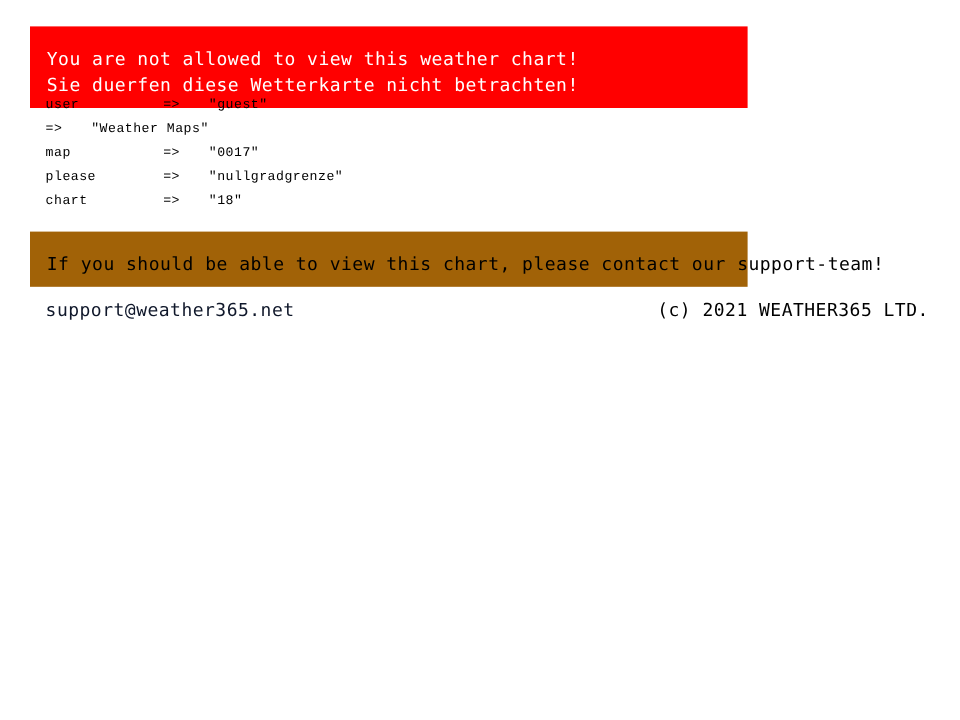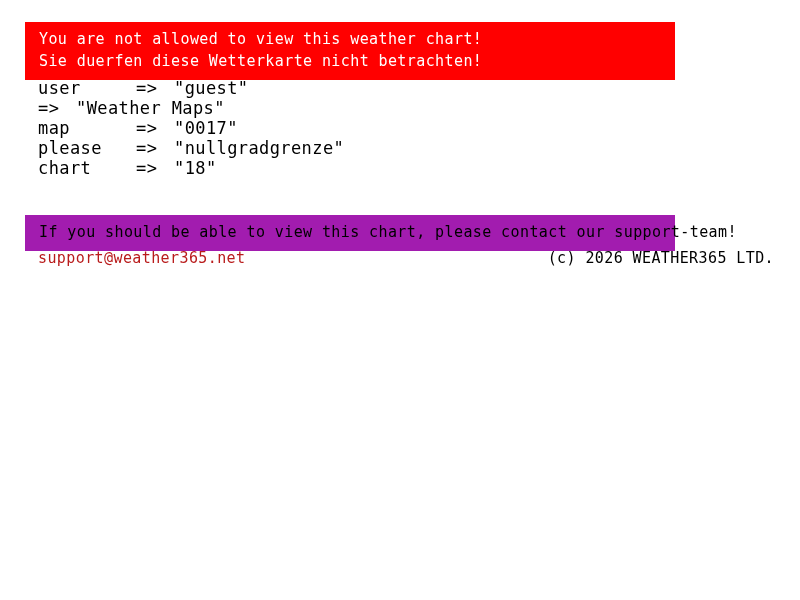--- a/index.html
+++ b/index.html
@@ -15,51 +15,52 @@
     overflow: hidden;
   }
   .page {
     position: relative;
     width: 800px;
     height: 600px;
   }
   .banner {
     position: absolute;
     left: 25px;
-    width: 650px;
+    width: 598px;
     box-sizing: border-box;
-    padding: 6px 14px 8px 14px;
+    padding: 16px 14px 8px 14px;
   }
   .banner-error {
     top: 22px;
     background: #ff0000;
   }
   .banner-info {
-    top: 215px;
-    background: #a21caf;
+    top: 193px;
+    background: #a16207;
   }
   .banner-line {
     font-family: "DejaVu Sans Mono", monospace;
     font-size: 15px;
     line-height: 22px;
     white-space: pre;
     letter-spacing: 0.4px;
   }
   .banner-error .banner-line {
     color: #ffffff;
   }
   .banner-info .banner-line {
     color: #000000;
   }
   .params {
     position: absolute;
     left: 38px;
     top: 78px;
-    font-size: 17px;
+    font-size: 11px;
     line-height: 20px;
+    font-family: Liberation Mono, monospace;
   }
   .param-row {
     display: flex;
     align-items: baseline;
     height: 20px;
     white-space: pre;
     letter-spacing: 0.4px;
   }
   .param-key {
     display: inline-block;
@@ -80,21 +81,21 @@
     top: 249px;
     width: 736px;
     display: flex;
     justify-content: space-between;
     align-items: baseline;
     font-size: 15px;
     letter-spacing: 0.4px;
     white-space: pre;
   }
   .footer-contact {
-    color: #b91c1c;
+    color: #0f172a;
     text-decoration: none;
   }
   .footer-copyright {
     color: #000000;
   }
 </style>
 </head>
 <body>
 
 <div class="page">
@@ -130,16 +131,16 @@
       <span class="param-value">"18"</span>
     </div>
   </div>
 
   <div class="banner banner-info">
     <div class="banner-line">If you should be able to view this chart, please contact our support-team!</div>
   </div>
 
   <div class="footer">
     <span class="footer-contact">support@weather365.net</span>
-    <span class="footer-copyright">(c) 2026 WEATHER365 LTD.</span>
+    <span class="footer-copyright">(c) 2021 WEATHER365 LTD.</span>
   </div>
 
 </div>
 
 </body></html>

